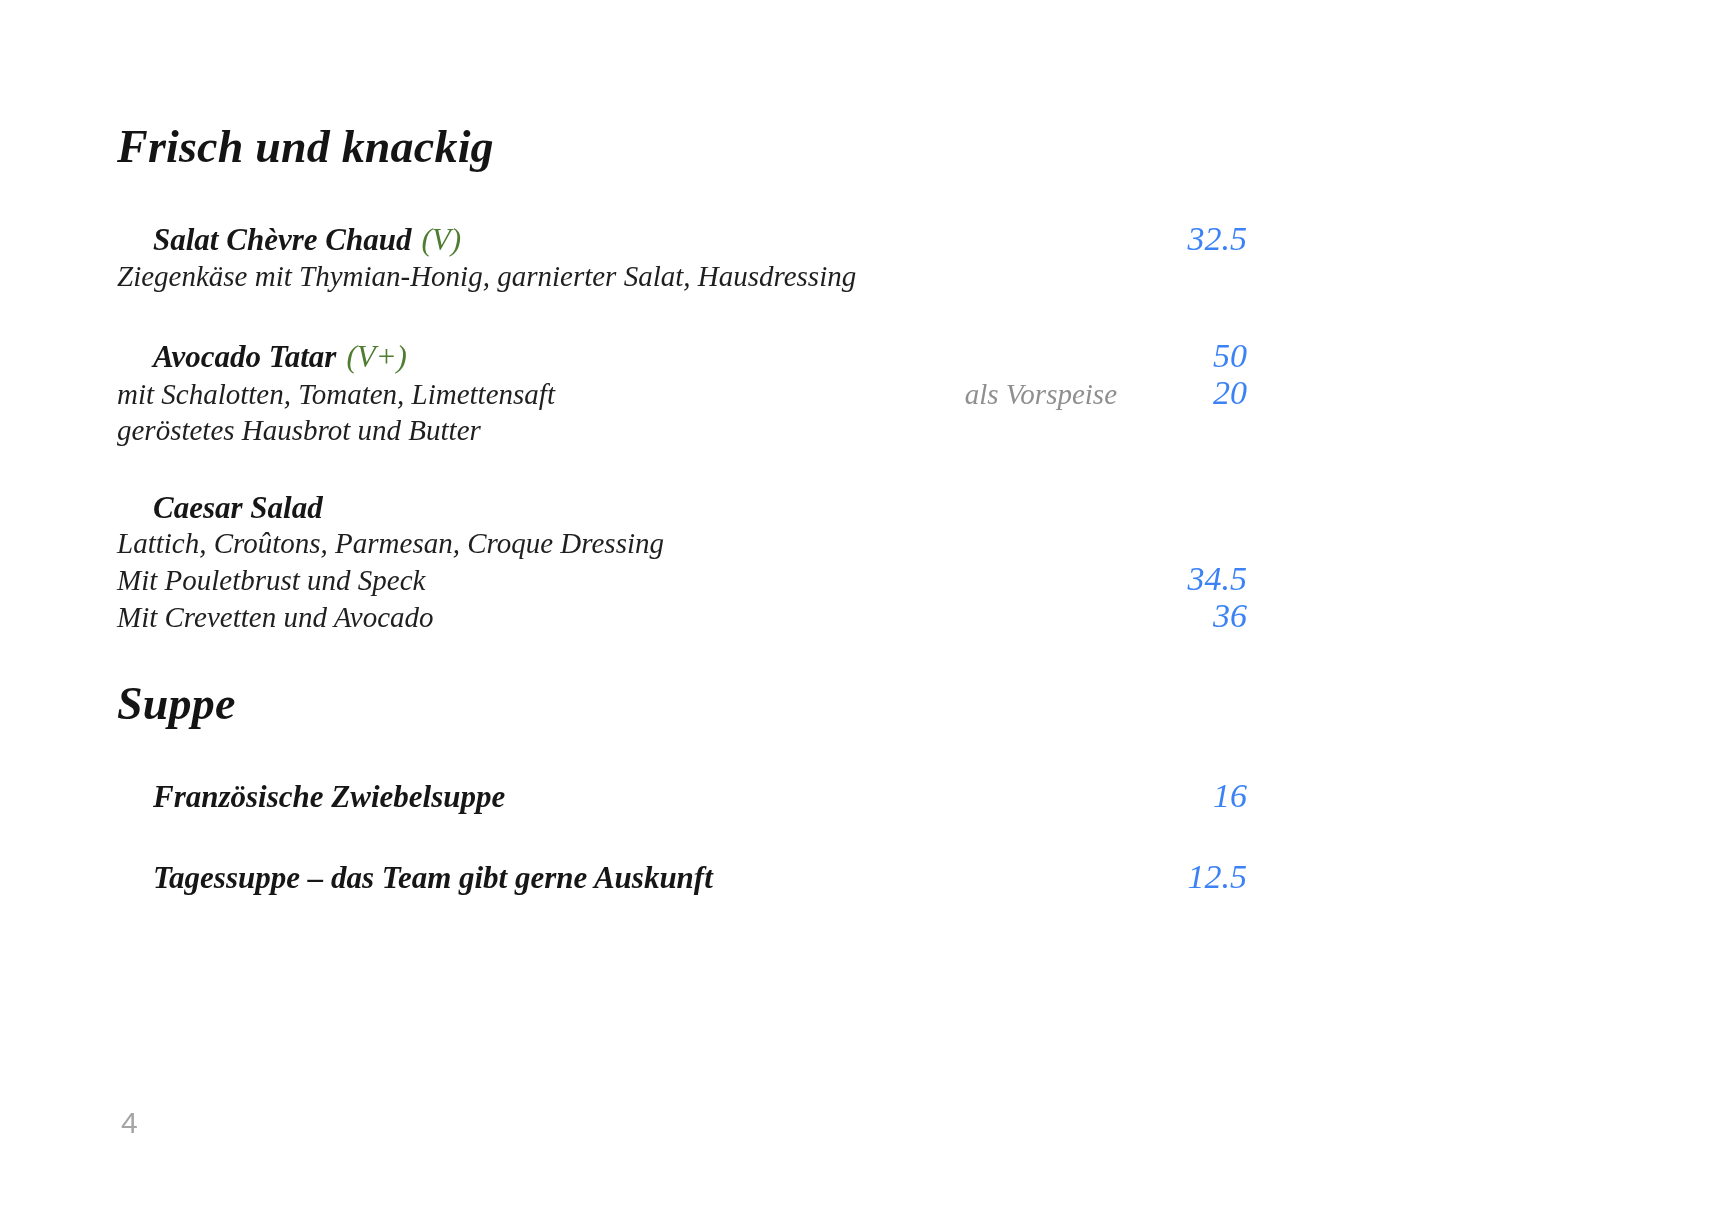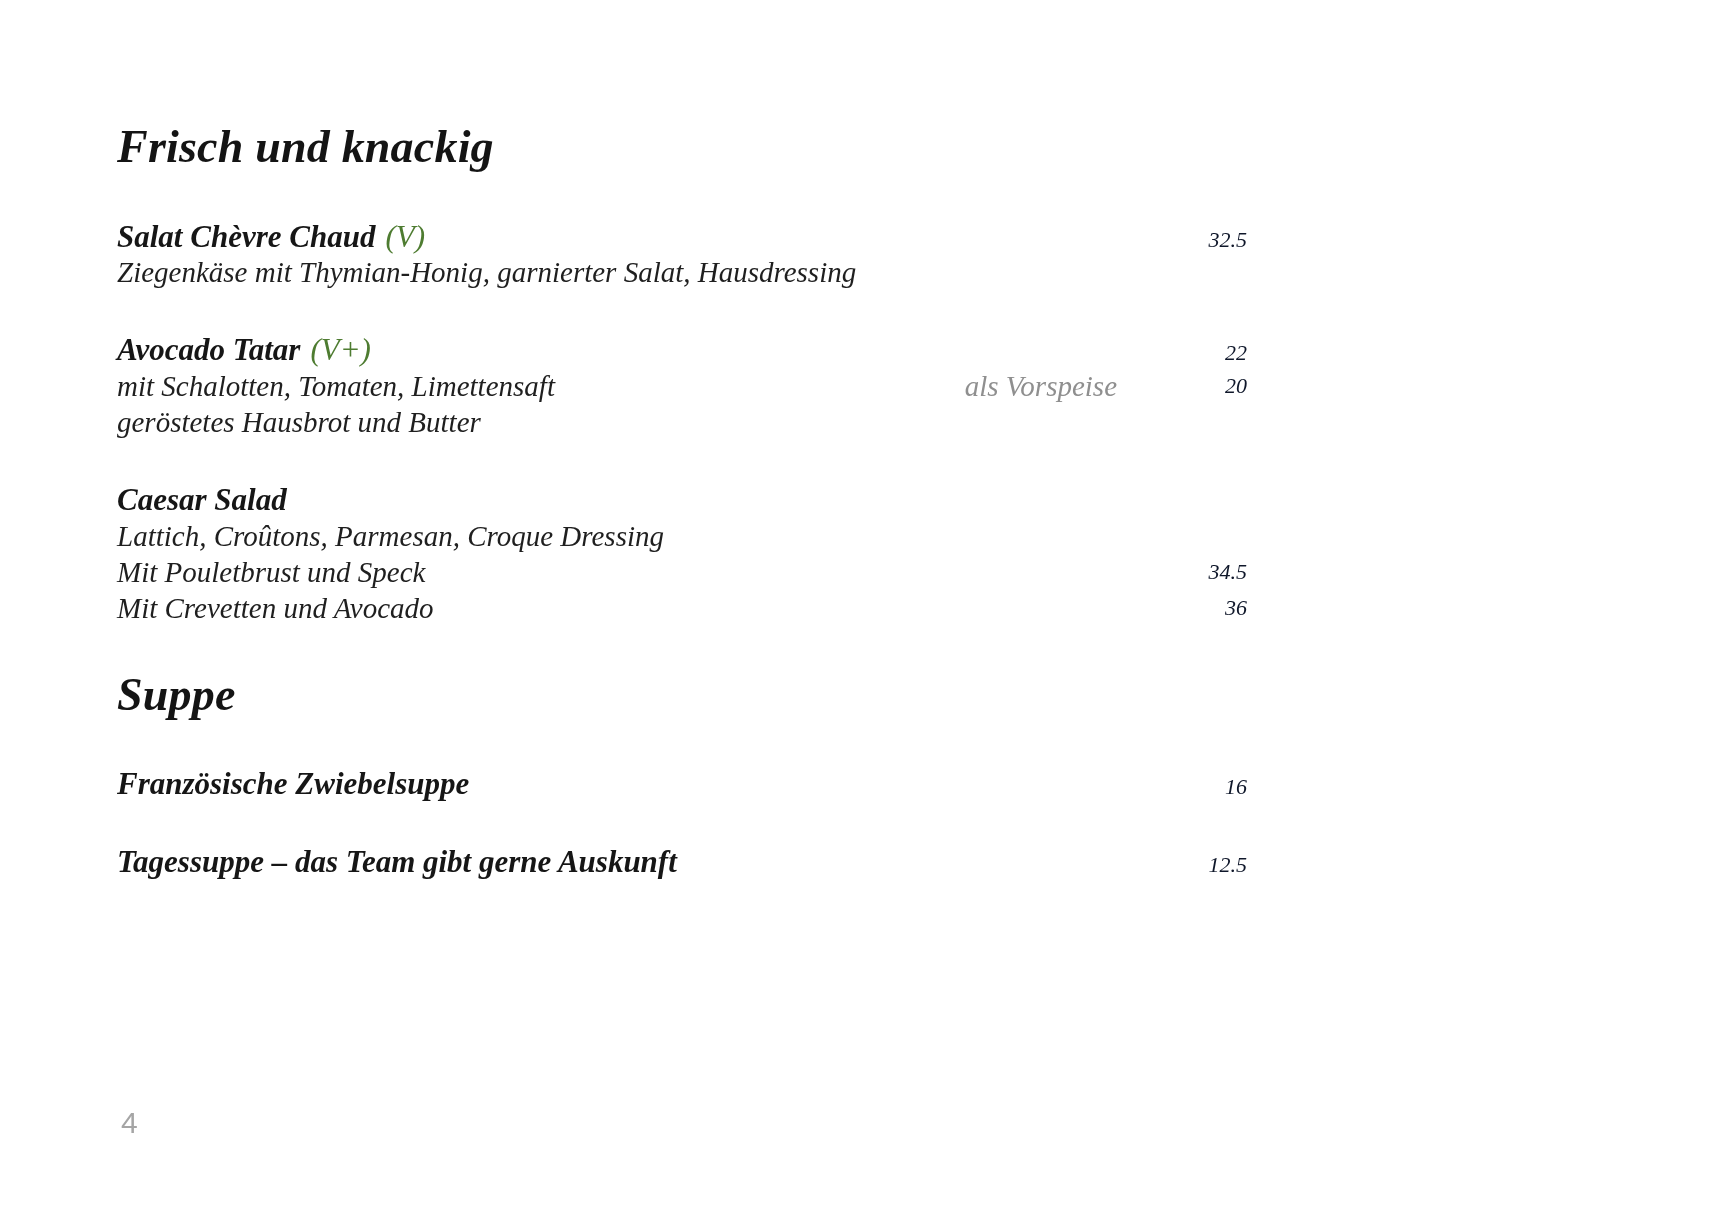--- a/index.html
+++ b/index.html
@@ -30,55 +30,55 @@
     color: #141414;
     letter-spacing: 0.2px;
   }
   .section + .section { margin-top: 44px; }
   .item { margin-bottom: 42px; }
   .row {
     display: flex;
     align-items: baseline;
   }
   .name-row { line-height: 1.15; }
-  .name-wrap { flex: 1; min-width: 0; }
+  .name-wrap { flex: 1; min-width: 0; margin-left: 36px; }
   .item-name {
     font-size: 31px;
     font-weight: bold;
     font-style: italic;
     color: #161616;
   }
   .badge {
     font-size: 31px;
     font-weight: normal;
     font-style: italic;
     color: #4e7c31;
     margin-left: 10px;
   }
-  .desc-row { line-height: 36px; align-items: center; }
+  .desc-row { line-height: 36px; }
   .desc {
     flex: 1;
     min-width: 0;
     font-size: 29px;
     font-style: italic;
     color: #1f1f1f;
   }
   .note {
     font-size: 29px;
     font-style: italic;
     color: #8f8f8f;
     margin-left: 42px;
   }
   .price {
     flex: 0 0 130px;
     width: 130px;
     text-align: right;
-    font-size: 22px;
+    font-size: 34px;
     font-style: italic;
-    color: #0f172a;
+    color: #3b82f6;
     white-space: nowrap;
   }
   .page-number {
     position: absolute;
     left: 121px;
     top: 1106px;
     font-family: "Liberation Sans", sans-serif;
     font-style: normal;
     font-size: 30px;
     color: #a5a5a5;
@@ -103,21 +103,21 @@
         <div class="row desc-row">
           <div class="desc">Ziegenkäse mit Thymian-Honig, garnierter Salat, Hausdressing</div>
         </div>
       </div>
 
       <div class="item">
         <div class="row name-row">
           <div class="name-wrap">
             <span class="item-name">Avocado Tatar</span><span class="badge">(V+)</span>
           </div>
-          <div class="price">22</div>
+          <div class="price">50</div>
         </div>
         <div class="row desc-row">
           <div class="desc">mit Schalotten, Tomaten, Limettensaft</div>
           <div class="note">als Vorspeise</div>
           <div class="price">20</div>
         </div>
         <div class="row desc-row">
           <div class="desc">geröstetes Hausbrot und Butter</div>
         </div>
       </div>

